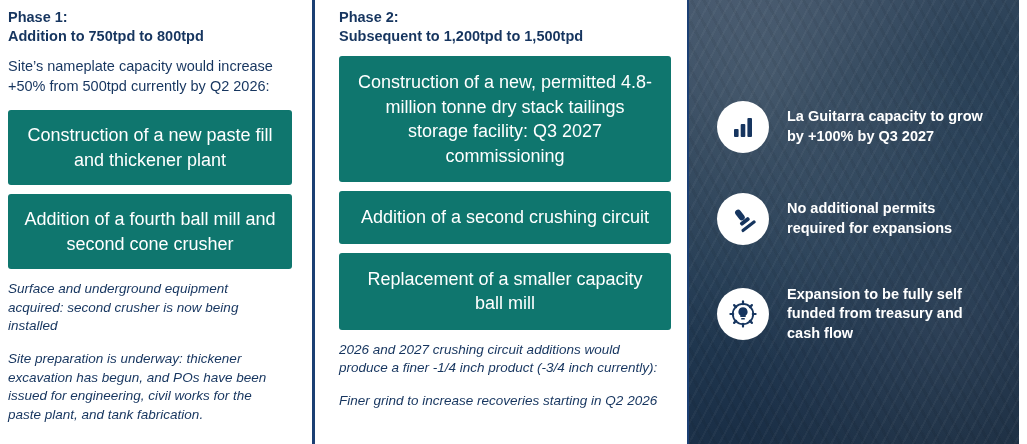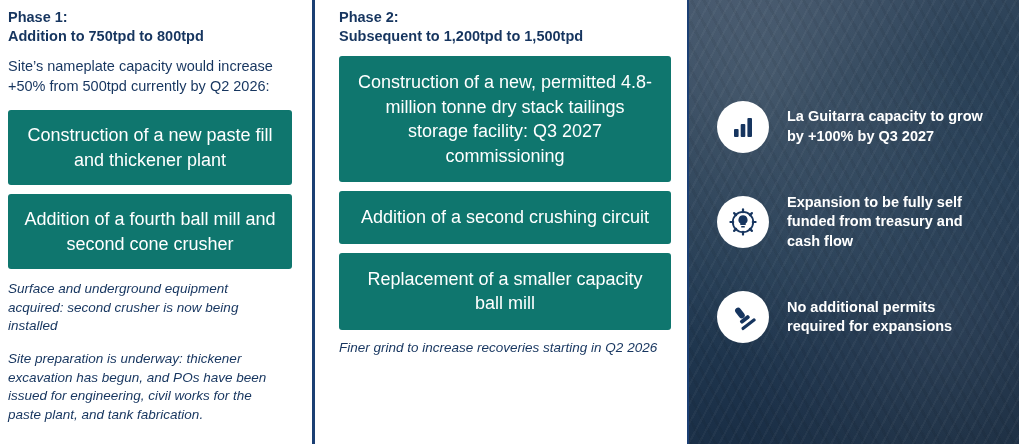--- a/index.html
+++ b/index.html
@@ -154,37 +154,51 @@
   <div class="col col-phase2">
     <div class="phase-heading">
       <span>Phase 2:</span>
       <span class="line2">Subsequent to 1,200tpd to 1,500tpd</span>
     </div>
 
     <div class="box">Construction of a new, permitted 4.8-million tonne dry stack tailings storage facility: Q3 2027 commissioning</div>
     <div class="box">Addition of a second crushing circuit</div>
     <div class="box">Replacement of a smaller capacity ball mill</div>
 
+    <div class="note">2026 and 2027 crushing circuit additions would produce a finer -1/4 inch product (-3/4 inch currently):</div>
     <div class="note note-tight">Finer grind to increase recoveries starting in Q2 2026</div>
   </div>
 
   <div class="divider thin"></div>
 
   <div class="col col-right">
     <div class="panel">
 
       <div class="panel-item">
         <span class="circle">
           <svg width="30" height="30" viewBox="0 0 30 30" aria-hidden="true">
             <rect x="6" y="17" width="4.6" height="8" rx="1" fill="#16355f"></rect>
             <rect x="12.7" y="12" width="4.6" height="13" rx="1" fill="#16355f"></rect>
             <rect x="19.4" y="6" width="4.6" height="19" rx="1" fill="#16355f"></rect>
           </svg>
         </span>
         <span class="panel-text">La Guitarra capacity to grow by +100% by Q3 2027</span>
+      </div>
+
+      <div class="panel-item">
+        <span class="circle">
+          <svg width="30" height="30" viewBox="0 0 30 30" aria-hidden="true">
+            <g transform="rotate(-38 15 15)">
+              <rect x="12" y="4" width="6" height="12" rx="3" fill="#16355f"></rect>
+              <rect x="9.5" y="16" width="11" height="4" rx="1.6" fill="#16355f"></rect>
+              <rect x="6.5" y="22.5" width="17" height="3.2" rx="1.3" fill="#16355f"></rect>
+            </g>
+          </svg>
+        </span>
+        <span class="panel-text">No additional permits required for expansions</span>
       </div>
 
       <div class="panel-item">
         <span class="circle">
           <svg width="32" height="32" viewBox="0 0 32 32" aria-hidden="true">
             <g fill="none" stroke="#16355f" stroke-width="1.8">
               <circle cx="16" cy="16" r="10.2"></circle>
               <g stroke-width="2.2" stroke-linecap="round">
                 <line x1="16" y1="3.4" x2="16" y2="6.2"></line>
                 <line x1="16" y1="25.8" x2="16" y2="28.6"></line>
@@ -196,29 +210,16 @@
                 <line x1="9.1" y1="22.9" x2="7.1" y2="24.9"></line>
               </g>
             </g>
             <path d="M16 9.2a4.6 4.6 0 0 0-2.7 8.3v1.6h5.4v-1.6A4.6 4.6 0 0 0 16 9.2z" fill="#16355f"></path>
             <rect x="14.1" y="20.1" width="3.8" height="1.5" rx="0.7" fill="#16355f"></rect>
           </svg>
         </span>
         <span class="panel-text">Expansion to be fully self funded from treasury and cash flow</span>
       </div>
 
-      <div class="panel-item">
-        <span class="circle">
-          <svg width="30" height="30" viewBox="0 0 30 30" aria-hidden="true">
-            <g transform="rotate(-38 15 15)">
-              <rect x="12" y="4" width="6" height="12" rx="3" fill="#16355f"></rect>
-              <rect x="9.5" y="16" width="11" height="4" rx="1.6" fill="#16355f"></rect>
-              <rect x="6.5" y="22.5" width="17" height="3.2" rx="1.3" fill="#16355f"></rect>
-            </g>
-          </svg>
-        </span>
-        <span class="panel-text">No additional permits required for expansions</span>
-      </div>
-
     </div>
   </div>
 
 </div>
 
 </body></html>

